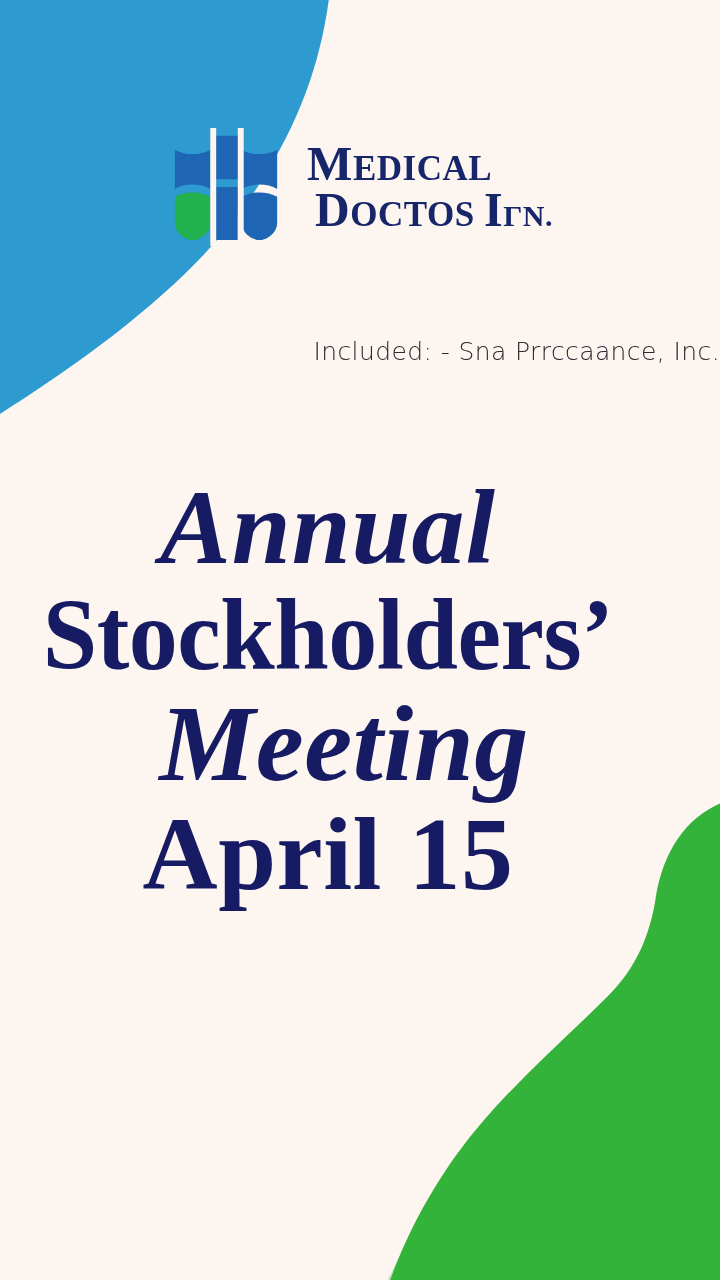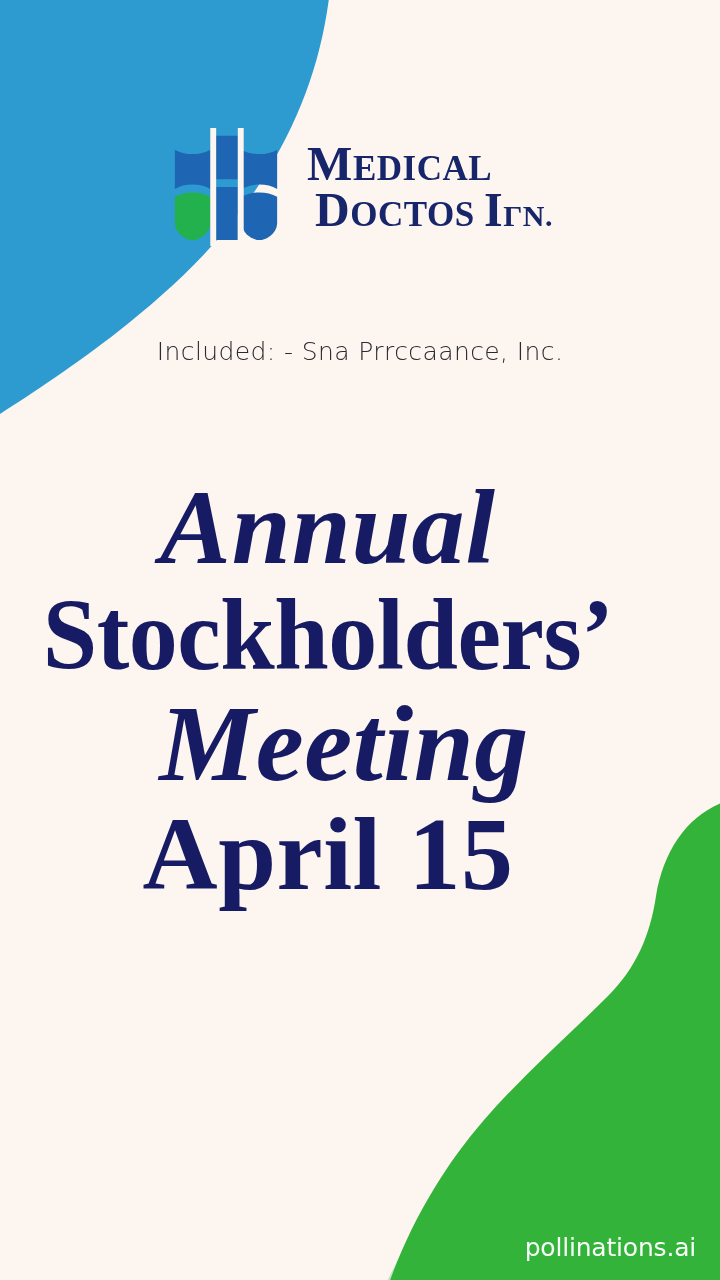--- a/index.html
+++ b/index.html
@@ -72,21 +72,21 @@
   .wm-suffix-small {
     font-size: 30px;
   }
 
   
   .subtitle {
     position: absolute;
     left: 0;
     top: 337px;
     width: 720px;
-    text-align: center;
+    text-align: right;
     font-family: "DejaVu Sans", sans-serif;
     font-weight: 300;
     font-size: 25px;
     letter-spacing: 0.4px;
     color: #2A2A32;
   }
 
   
   .headline {
     position: absolute;
@@ -221,15 +221,14 @@
 
   <div class="subtitle">Included: - Sna Prrccaance, Inc.</div>
 
   <div class="headline">
     <span class="hl-line hl-annual">Annual</span>
     <span class="hl-line hl-stockholders">Stockholders’</span>
     <span class="hl-line hl-meeting">Meeting</span>
     <span class="hl-line hl-date">April 15</span>
   </div>
 
-  <div class="watermark">pollinations.ai</div>
 
 </div>
 
 </body></html>

